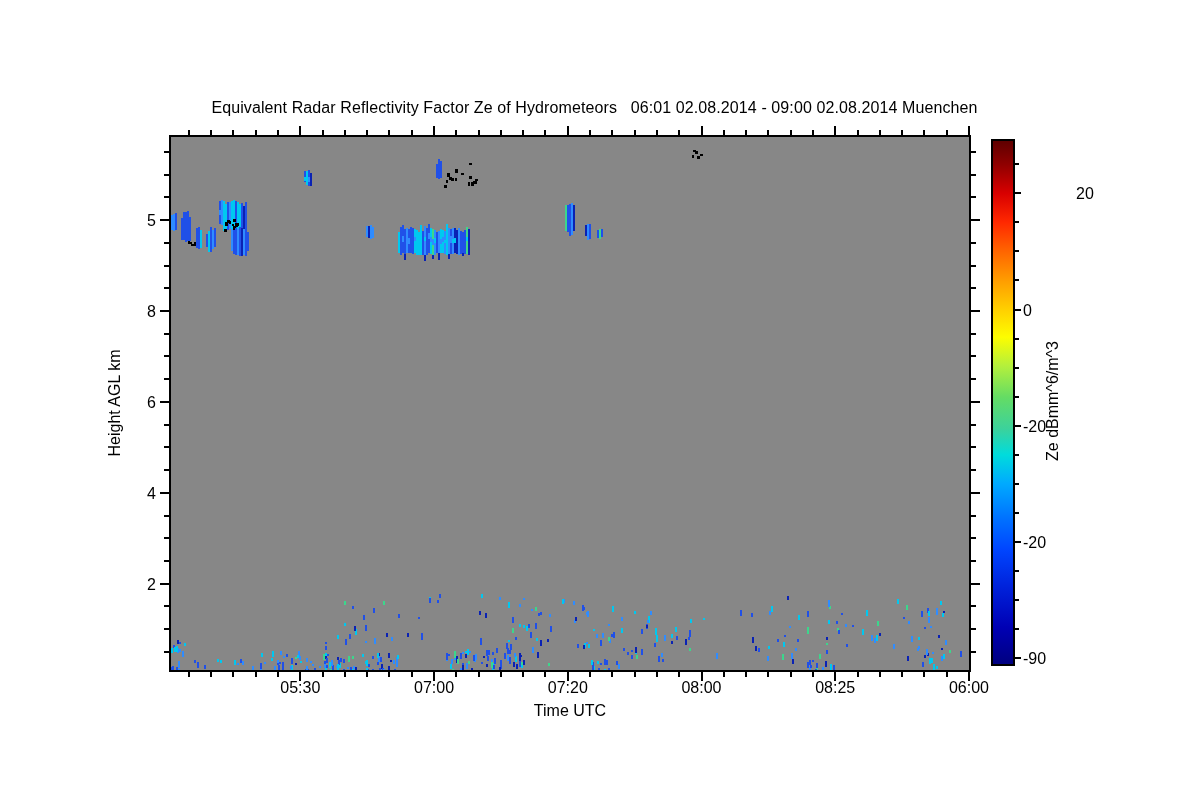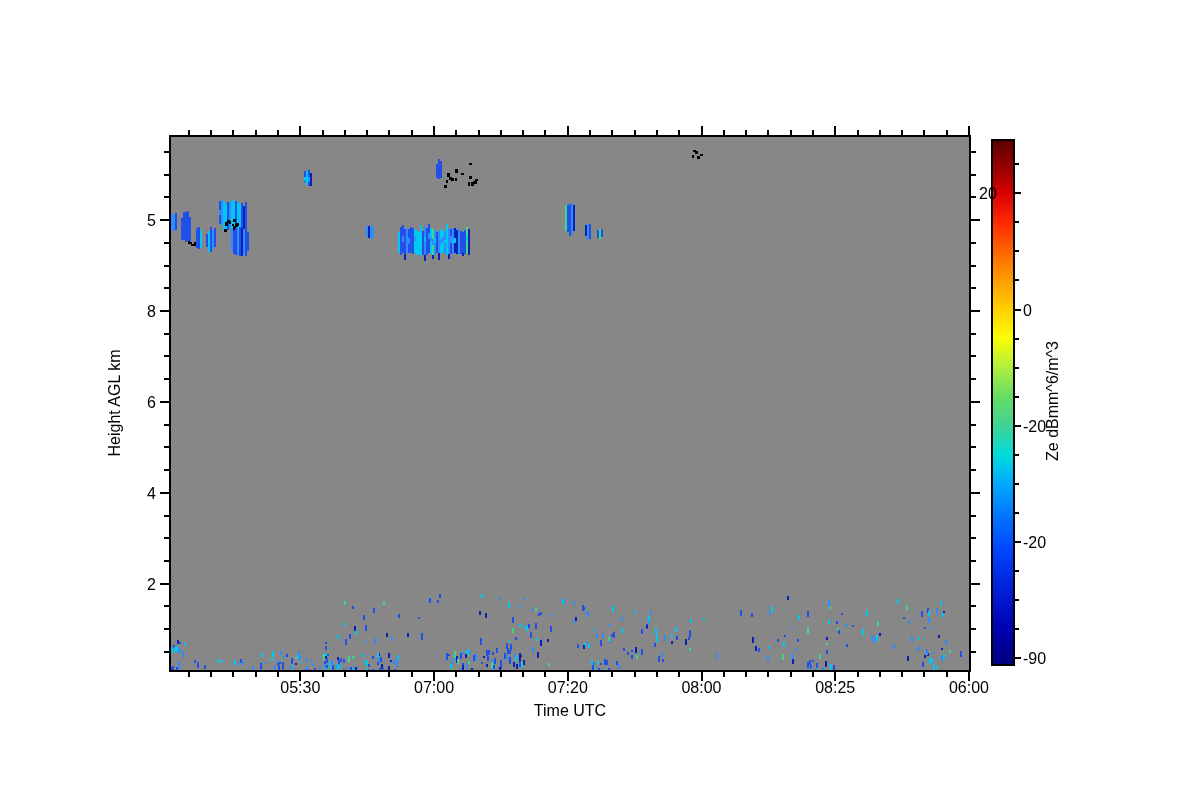--- a/index.html
+++ b/index.html
@@ -15,20 +15,21 @@
   #ylabel{position:absolute;left:115px;top:403px;transform:translate(-50%,-50%) rotate(-90deg);
           font-size:16px;white-space:nowrap;}
   #xlabel{position:absolute;left:510px;top:702px;width:120px;text-align:center;font-size:16px;}
   #cb-label{position:absolute;left:1053px;top:401px;transform:translate(-50%,-50%) rotate(-90deg);
             font-size:16px;white-space:nowrap;}
 </style>
 </head>
 <body>
 
 <div id="stage">
+  <div id="title">Equivalent Radar Reflectivity Factor Ze of Hydrometeors   06:01 02.08.2014 - 09:00 02.08.2014 Muenchen</div>
 
   <div id="echo-layer" style="background: rgb(135, 135, 135);">
       <div style="position: absolute; left: 0px; top: 77.5px; width: 2px; height: 15.6px; background: rgb(47, 140, 255);"></div>
       <div style="position: absolute; left: 2px; top: 76.8px; width: 2px; height: 17.4px; background: rgb(47, 140, 255);"></div>
       <div style="position: absolute; left: 4px; top: 76.4px; width: 2px; height: 16.2px; background: rgb(32, 80, 232);"></div>
       <div style="position: absolute; left: 9.8px; top: 81.1px; width: 2px; height: 22.1px; background: rgb(32, 80, 232);"></div>
       <div style="position: absolute; left: 11.8px; top: 74.9px; width: 2px; height: 28.2px; background: rgb(32, 80, 232);"></div>
       <div style="position: absolute; left: 13.8px; top: 74.8px; width: 2px; height: 30.6px; background: rgb(32, 80, 232);"></div>
       <div style="position: absolute; left: 15.8px; top: 74.4px; width: 2px; height: 29.4px; background: rgb(32, 80, 232);"></div>
       <div style="position: absolute; left: 17.8px; top: 80.3px; width: 2px; height: 24px; background: rgb(32, 80, 232);"></div>
@@ -720,21 +721,21 @@
       <div style="position: absolute; left: 971px; top: 264.592px; width: 5px; height: 2px; background: rgb(0, 0, 0);"></div>
       <div style="position: absolute; left: 164px; top: 241.873px; width: 5px; height: 2px; background: rgb(0, 0, 0);"></div>
       <div style="position: absolute; left: 971px; top: 241.873px; width: 5px; height: 2px; background: rgb(0, 0, 0);"></div>
       <div style="position: absolute; left: 164px; top: 196.434px; width: 5px; height: 2px; background: rgb(0, 0, 0);"></div>
       <div style="position: absolute; left: 971px; top: 196.434px; width: 5px; height: 2px; background: rgb(0, 0, 0);"></div>
       <div style="position: absolute; left: 164px; top: 173.714px; width: 5px; height: 2px; background: rgb(0, 0, 0);"></div>
       <div style="position: absolute; left: 971px; top: 173.714px; width: 5px; height: 2px; background: rgb(0, 0, 0);"></div>
       <div style="position: absolute; left: 164px; top: 150.995px; width: 5px; height: 2px; background: rgb(0, 0, 0);"></div>
       <div style="position: absolute; left: 971px; top: 150.995px; width: 5px; height: 2px; background: rgb(0, 0, 0);"></div>
       <div style="position: absolute; left: 1015px; top: 192.3px; width: 6px; height: 2px; background: rgb(0, 0, 0);"></div>
-      <div style="position: absolute; left: 979px; top: 185.3px; width: 46px; font-size: 16px;">20</div>
+      <div style="position: absolute; left: 1076px; top: 185.3px; width: 46px; font-size: 16px;">20</div>
       <div style="position: absolute; left: 1015px; top: 308.522px; width: 6px; height: 2px; background: rgb(0, 0, 0);"></div>
       <div style="position: absolute; left: 1023px; top: 301.522px; width: 46px; font-size: 16px;">0</div>
       <div style="position: absolute; left: 1015px; top: 424.744px; width: 6px; height: 2px; background: rgb(0, 0, 0);"></div>
       <div style="position: absolute; left: 1023px; top: 417.744px; width: 46px; font-size: 16px;">-20</div>
       <div style="position: absolute; left: 1015px; top: 540.967px; width: 6px; height: 2px; background: rgb(0, 0, 0);"></div>
       <div style="position: absolute; left: 1023px; top: 533.967px; width: 46px; font-size: 16px;">-20</div>
       <div style="position: absolute; left: 1015px; top: 657.189px; width: 6px; height: 2px; background: rgb(0, 0, 0);"></div>
       <div style="position: absolute; left: 1023px; top: 650.189px; width: 46px; font-size: 16px;">-90</div>
       <div style="position: absolute; left: 1015px; top: 163.244px; width: 4px; height: 2px; background: rgb(0, 0, 0);"></div>
       <div style="position: absolute; left: 1015px; top: 221.356px; width: 4px; height: 2px; background: rgb(0, 0, 0);"></div>

